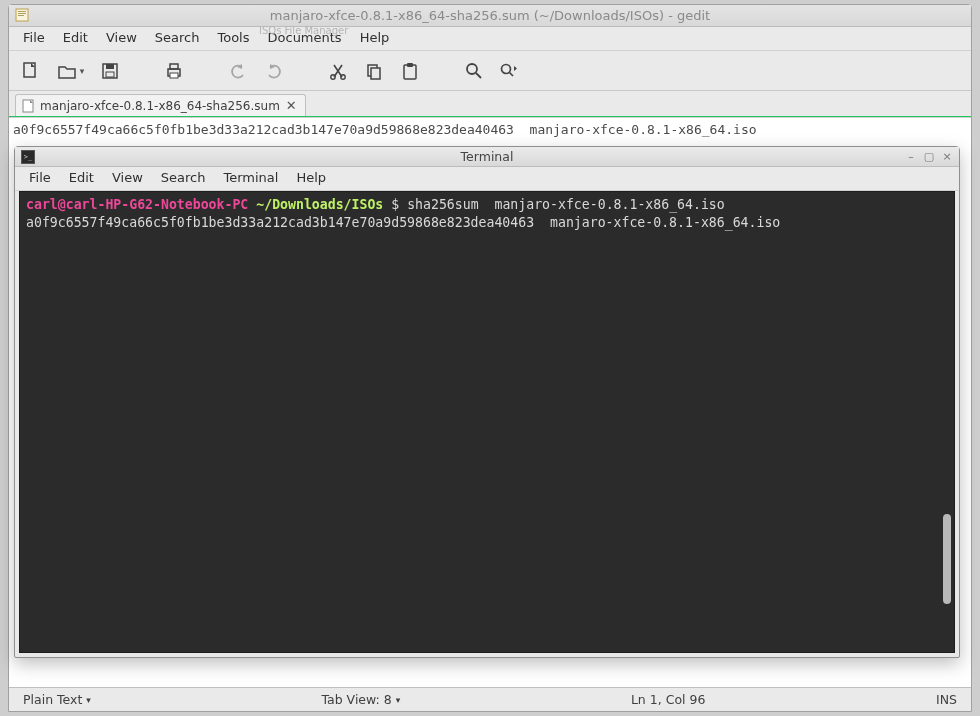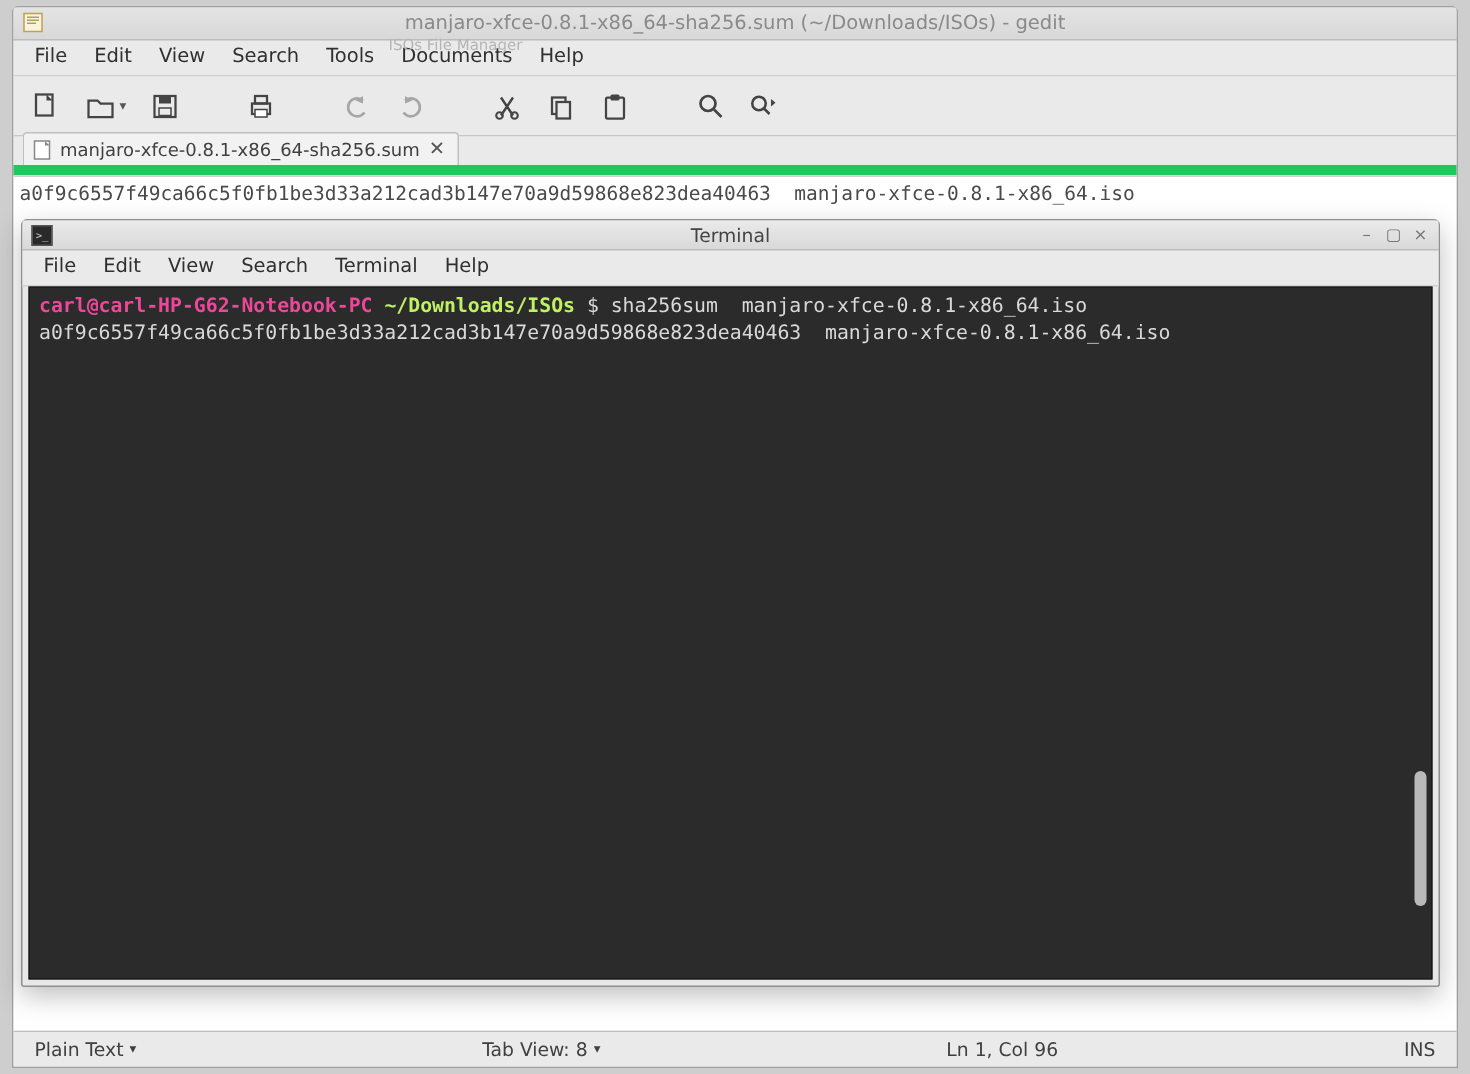--- a/index.html
+++ b/index.html
@@ -56,21 +56,21 @@
     height: 40px; display:flex; align-items:center;
     background: #eaeaea; padding: 0 10px; gap: 14px;
     border-bottom: 1px solid #c8c8c8;
   }
   .tb-btn { width:22px; height:22px; display:inline-flex; align-items:center; justify-content:center; }
   .tb-sep { width:14px; }
   .dropdown-caret { font-size: 9px; color:#555; margin-left:2px;}
   .tabstrip {
     height: 26px; display:flex; align-items:flex-end;
     background: #eaeaea; padding: 0 6px;
-    border-bottom: 7px solid #22c55e;
+    border-bottom: 1px solid #22c55e;
   }
   .tab {
     display:flex; align-items:center;
     background: #f2f2f2;
     border: 1px solid #c0c0c0;
     border-bottom: none;
     border-radius: 3px 3px 0 0;
     padding: 3px 8px 3px 6px; gap:6px;
     color:#404040; font-size:12px;
   }

